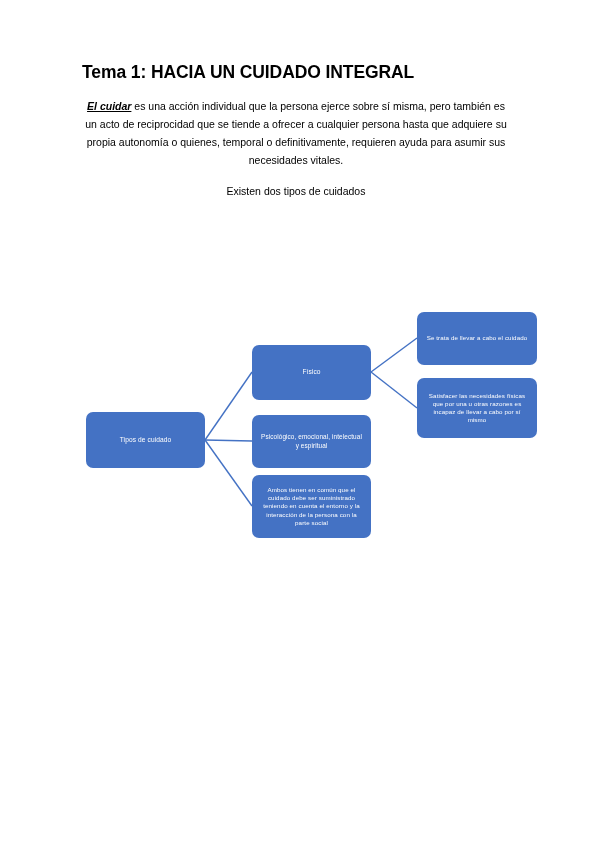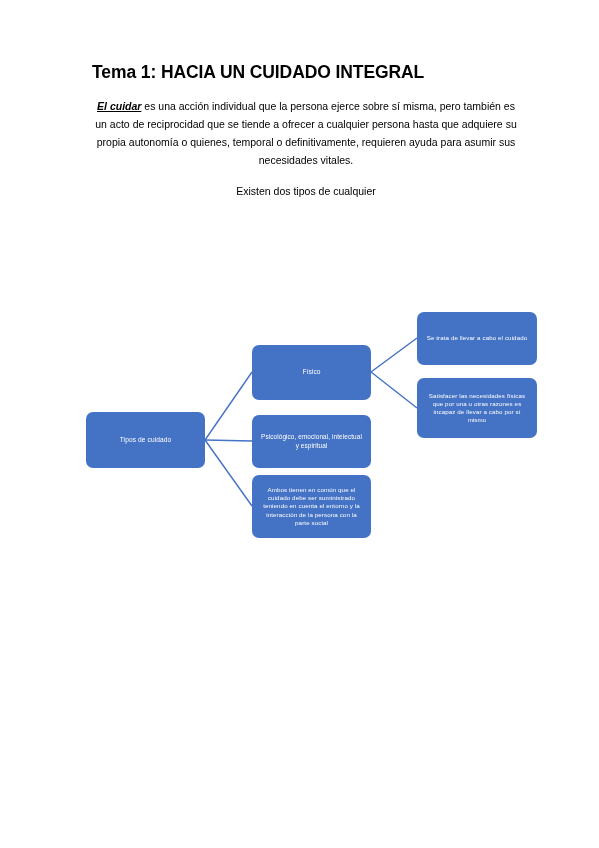--- a/index.html
+++ b/index.html
@@ -18,21 +18,21 @@
 
   .page {
     position: absolute;
     inset: 0;
     background: #ffffff;
   }
 
   
   .doc-body {
     position: absolute;
-    left: 92px;
+    left: 82px;
     top: 62px;
     width: 428px;
   }
 
   .doc-title {
     font-size: 17.5px;
     font-weight: bold;
     letter-spacing: -0.1px;
     margin: 0 0 14px 0;
     color: #000;
@@ -146,21 +146,21 @@
 </head>
 <body>
 
 <div class="page">
 
   <div class="doc-body">
     <h1 class="doc-title">Tema 1: HACIA UN CUIDADO INTEGRAL</h1>
 
     <p class="doc-para"><span class="lead-term">El cuidar</span><span> es una acción individual que la persona ejerce sobre sí misma, pero también es un acto de reciprocidad que se tiende a ofrecer a cualquier persona hasta que adquiere su propia autonomía o quienes, temporal o definitivamente, requieren ayuda para asumir sus necesidades vitales.</span></p>
 
-    <p class="doc-para">Existen dos tipos de cualquier</p>
+    <p class="doc-para">Existen dos tipos de cuidados</p>
   </div>
 
   <div class="diagram">
 
     <svg class="connectors" viewBox="0 0 599 848">
 
       <line x1="205" y1="440" x2="252" y2="372" stroke="#4472C4" stroke-width="1.4"></line>
 
       <line x1="205" y1="440" x2="252" y2="441" stroke="#4472C4" stroke-width="1.4"></line>
 

